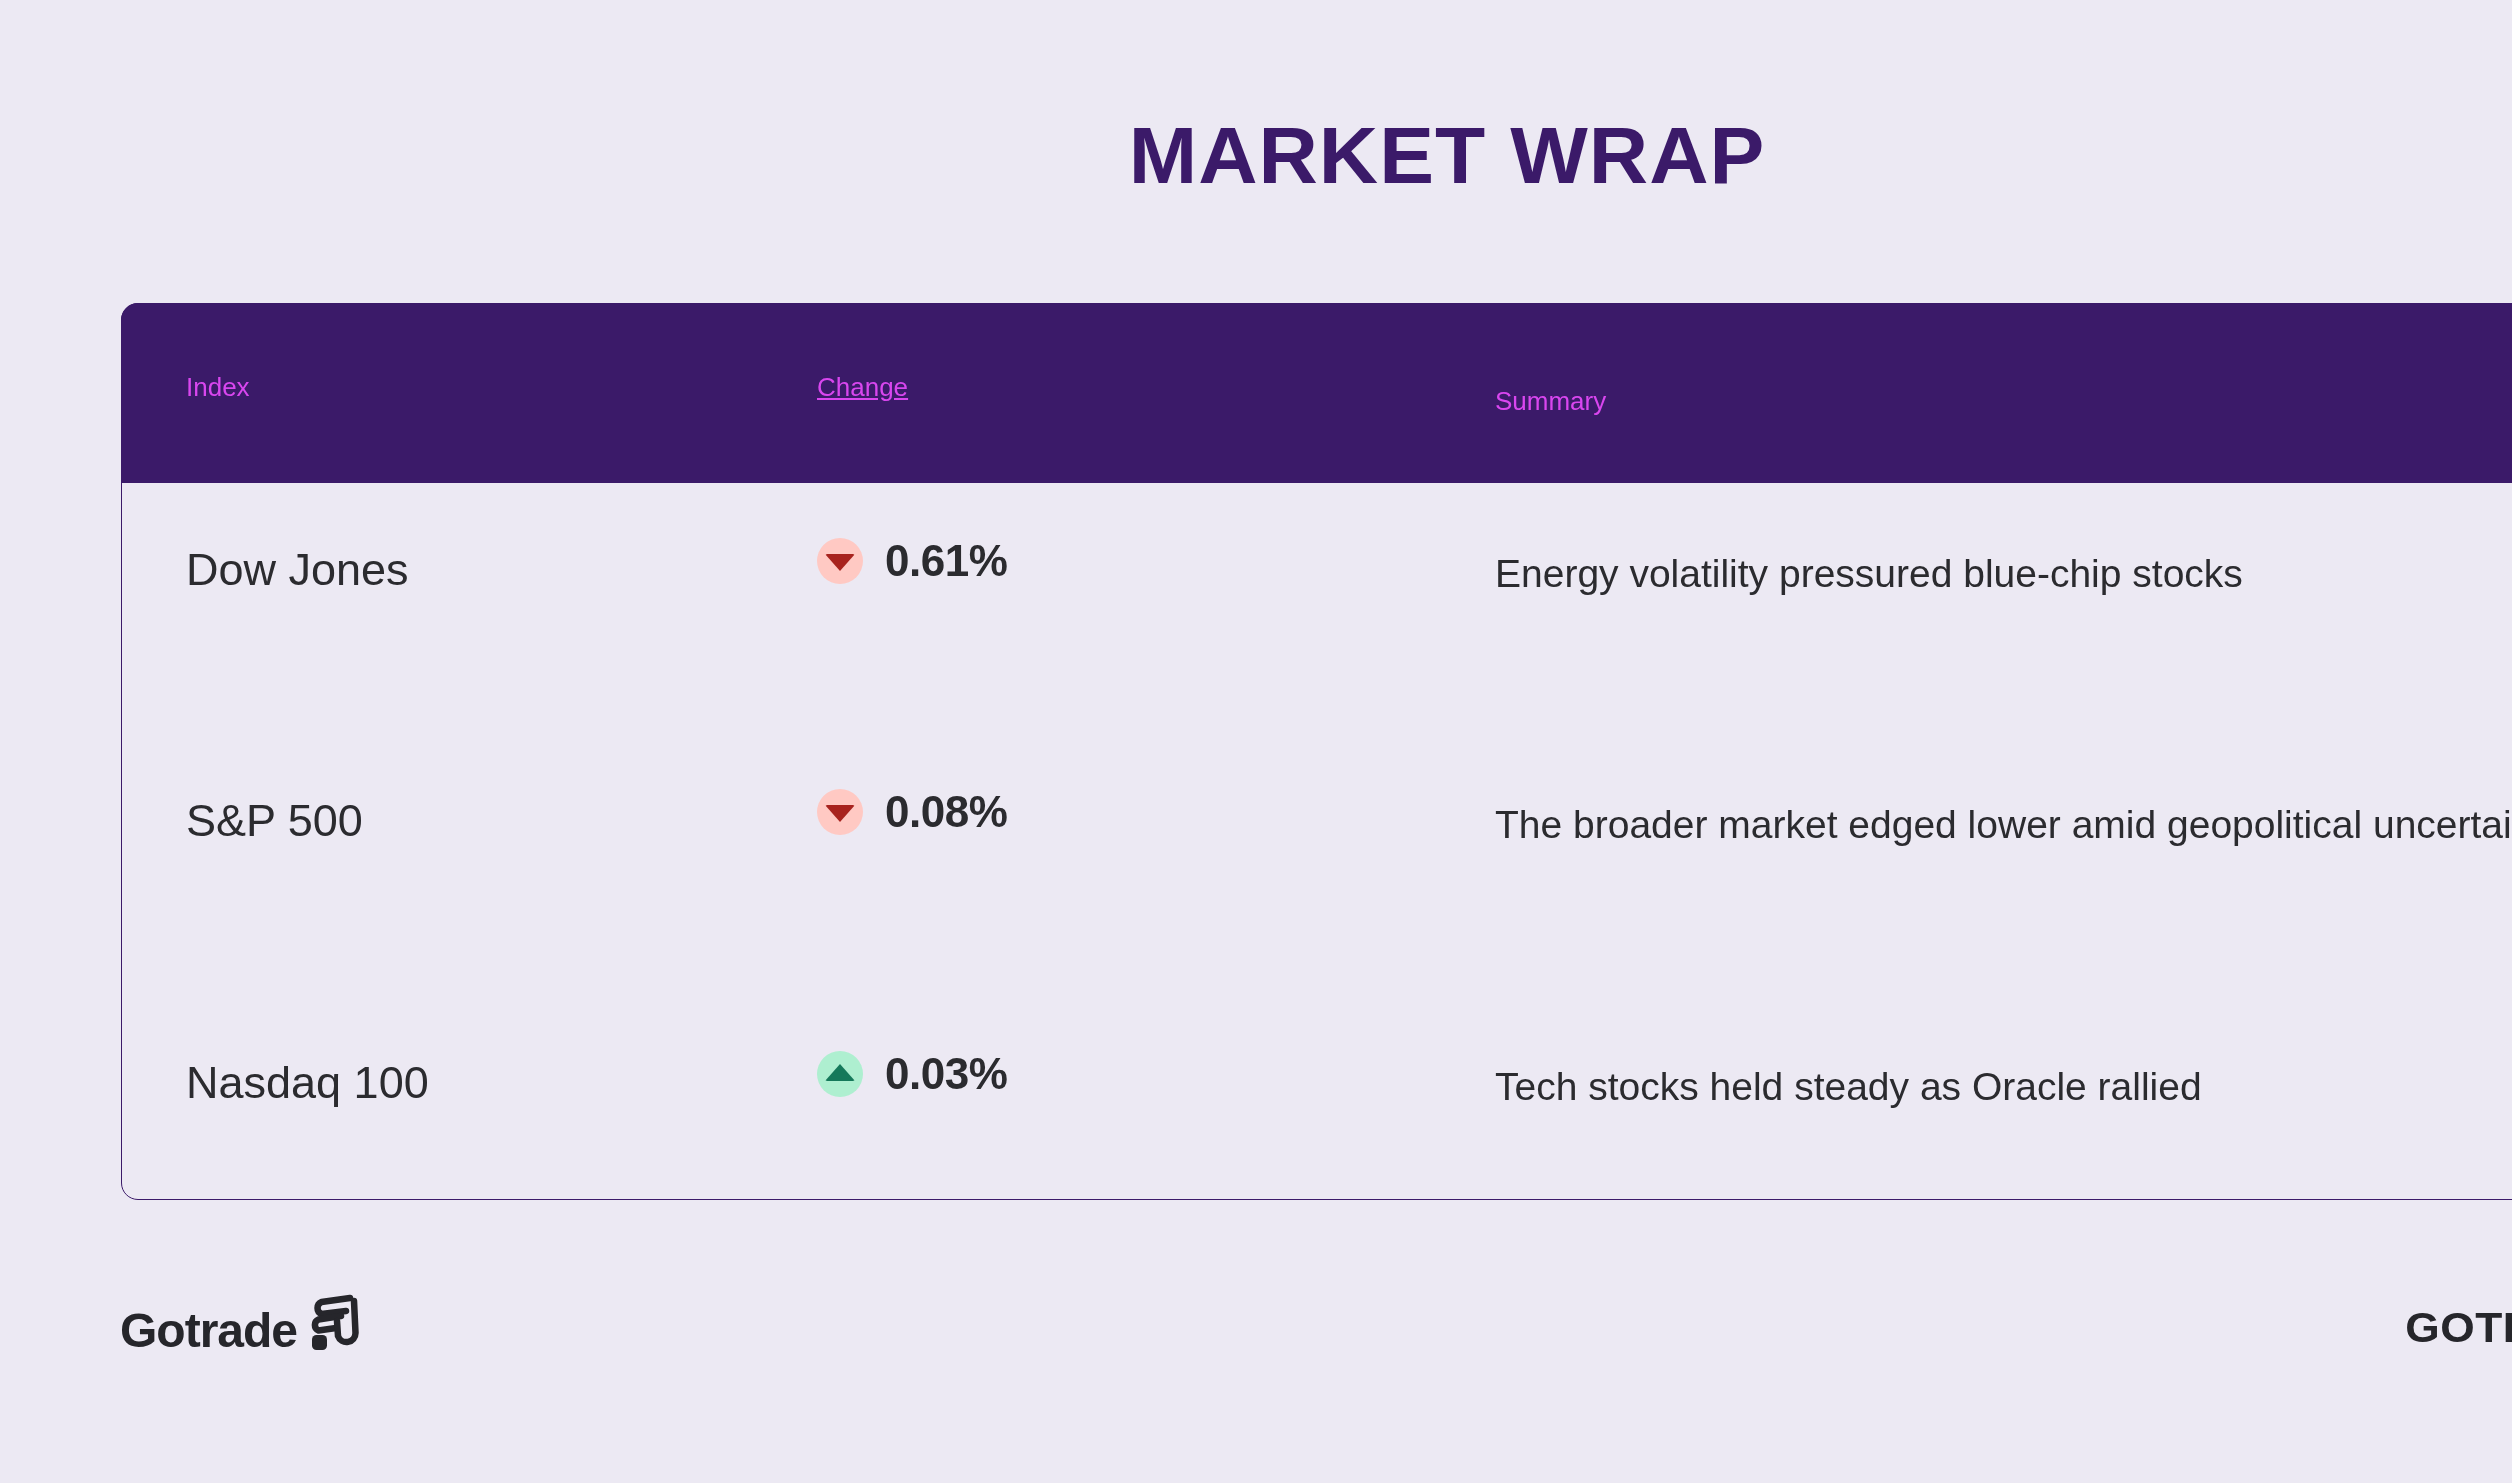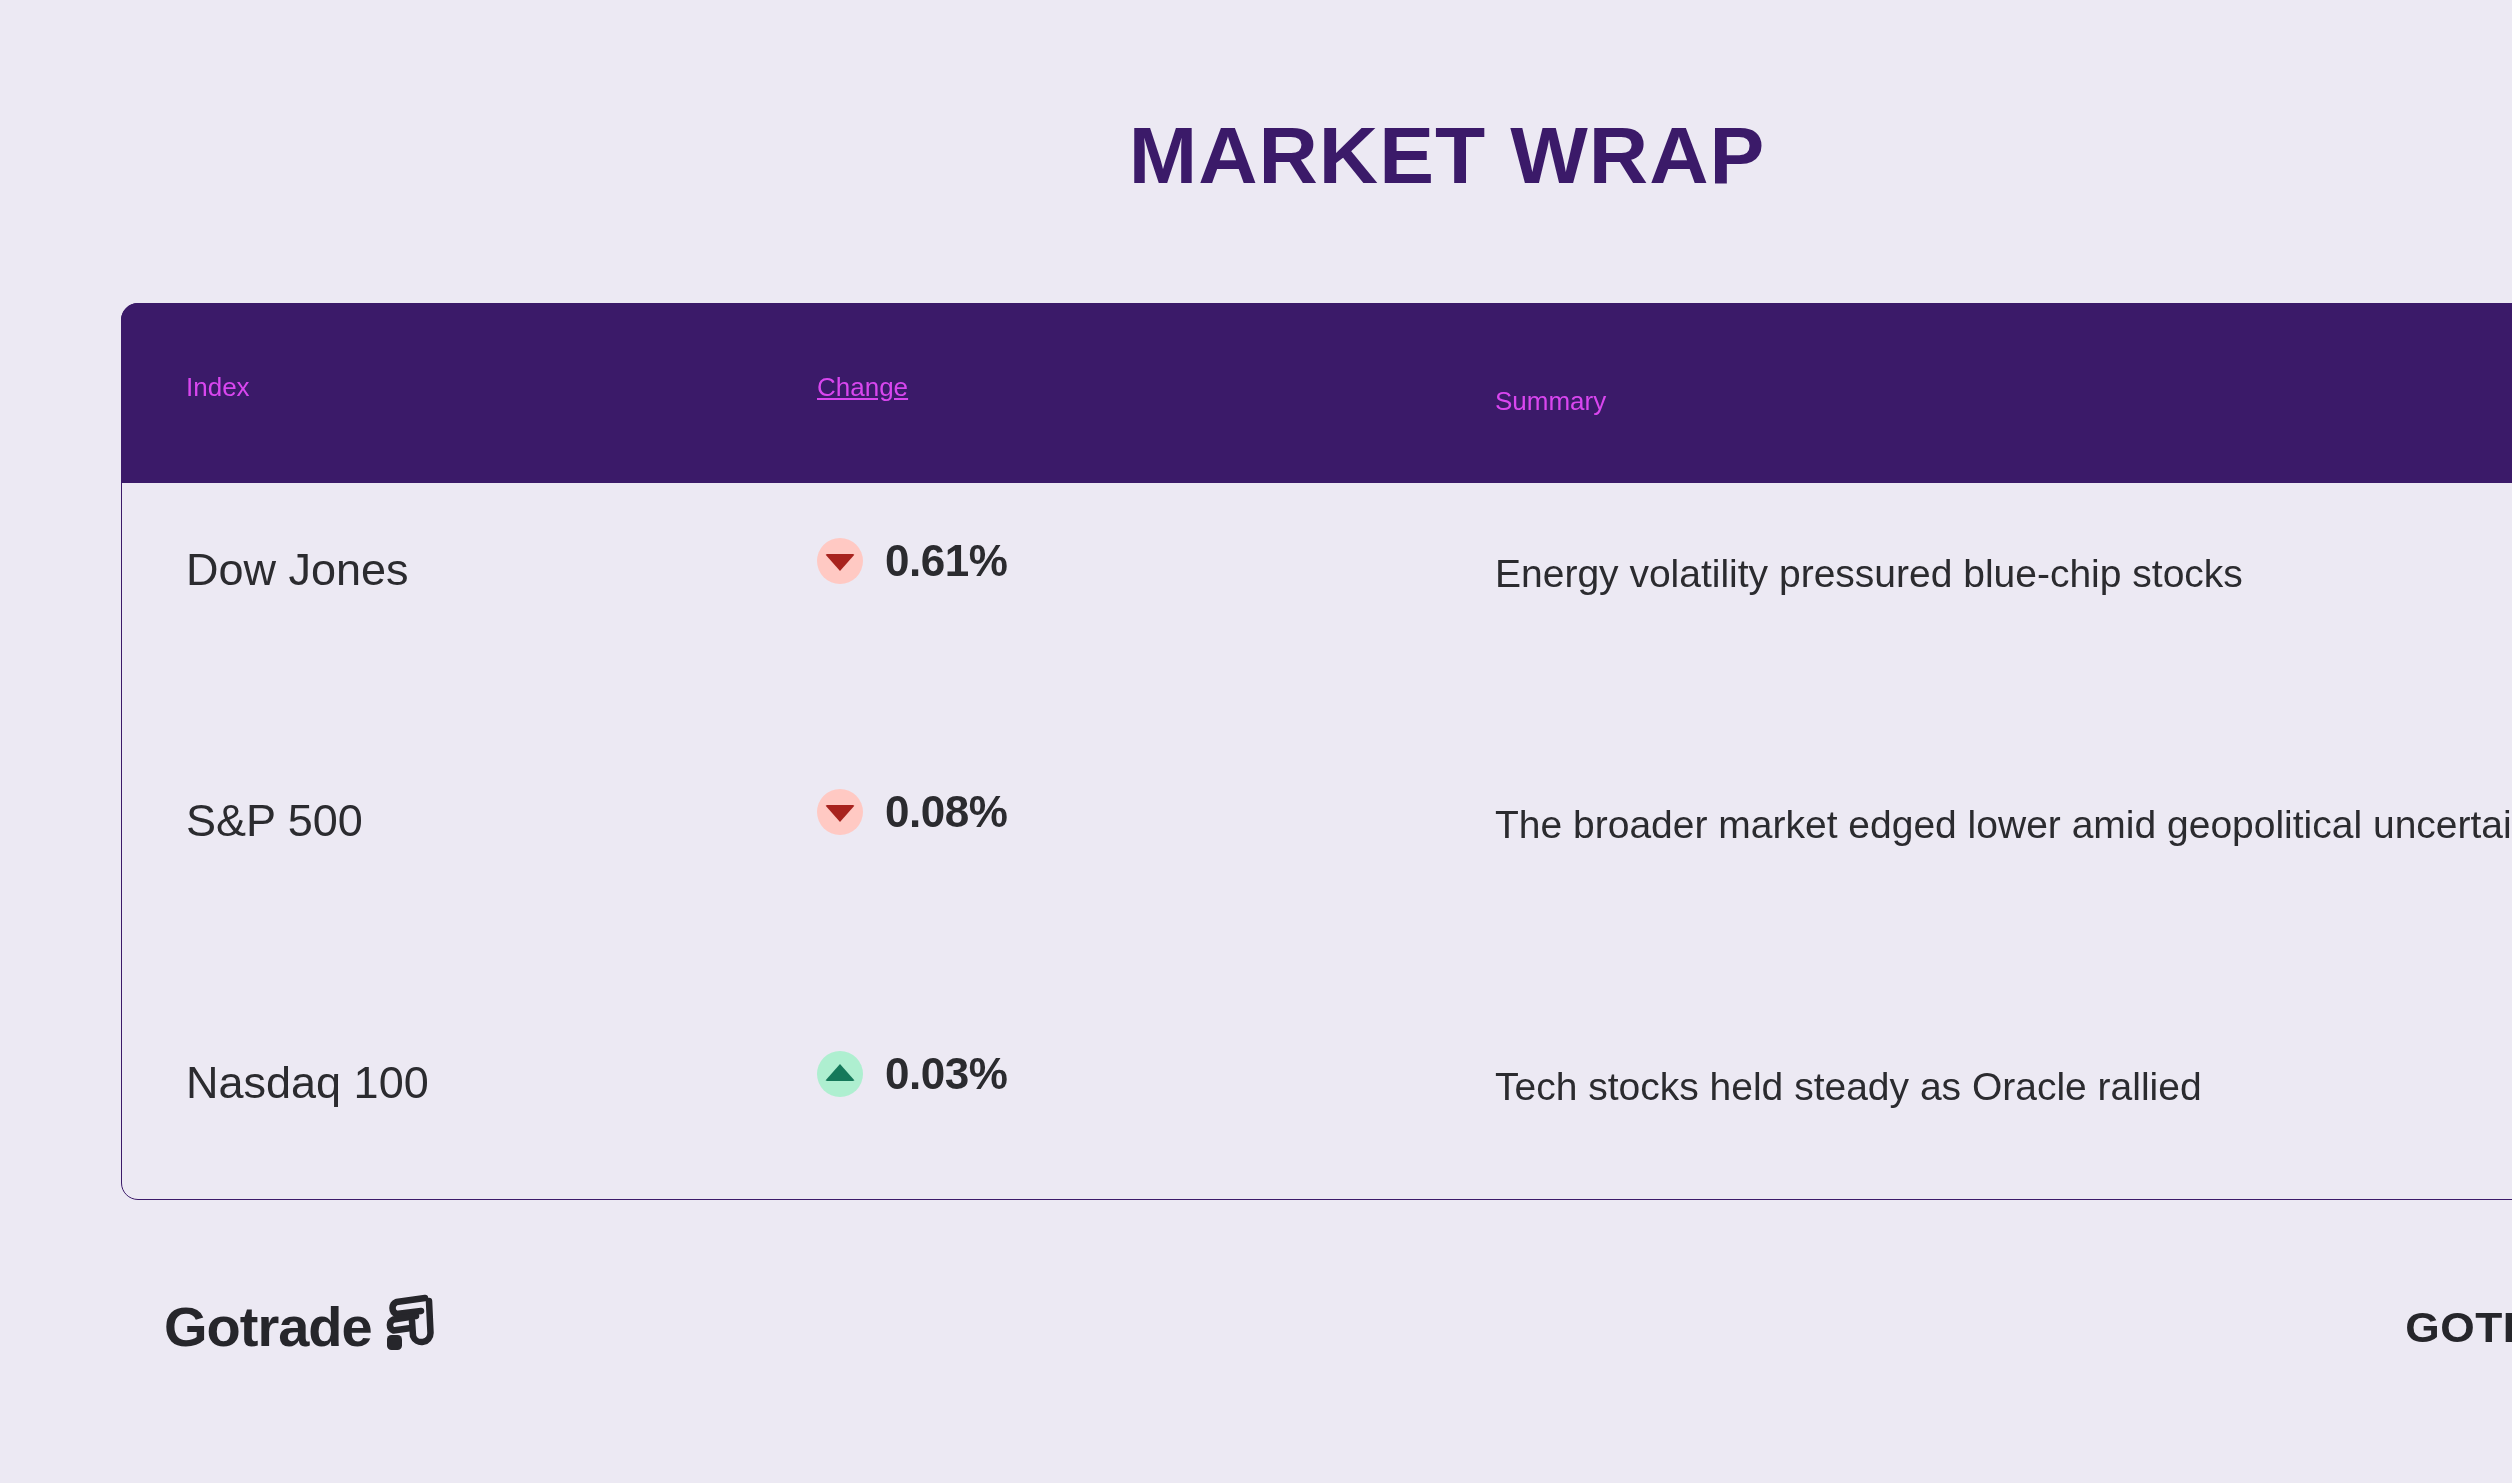--- a/index.html
+++ b/index.html
@@ -152,26 +152,25 @@
 
   
   .footer-left {
     position:absolute;
     left:120px; top:1291px;
     display:flex;
     align-items:flex-end;
     gap:9px;
   }
   .brand-word {
-    font-size:56px;
+    font-size:48px;
     font-weight:bold;
     color:#26262B;
     letter-spacing:-1px;
     line-height:1;
-    margin-left:44px;
   }
   .brand-mark { width:56px; height:64px; display:block; }
 
   .footer-right {
     position:absolute;
     right:120px; top:1306px;
     font-family:"Liberation Sans Narrow","Liberation Sans", sans-serif;
     font-size:43px;
     font-weight:bold;
     color:#26262B;

